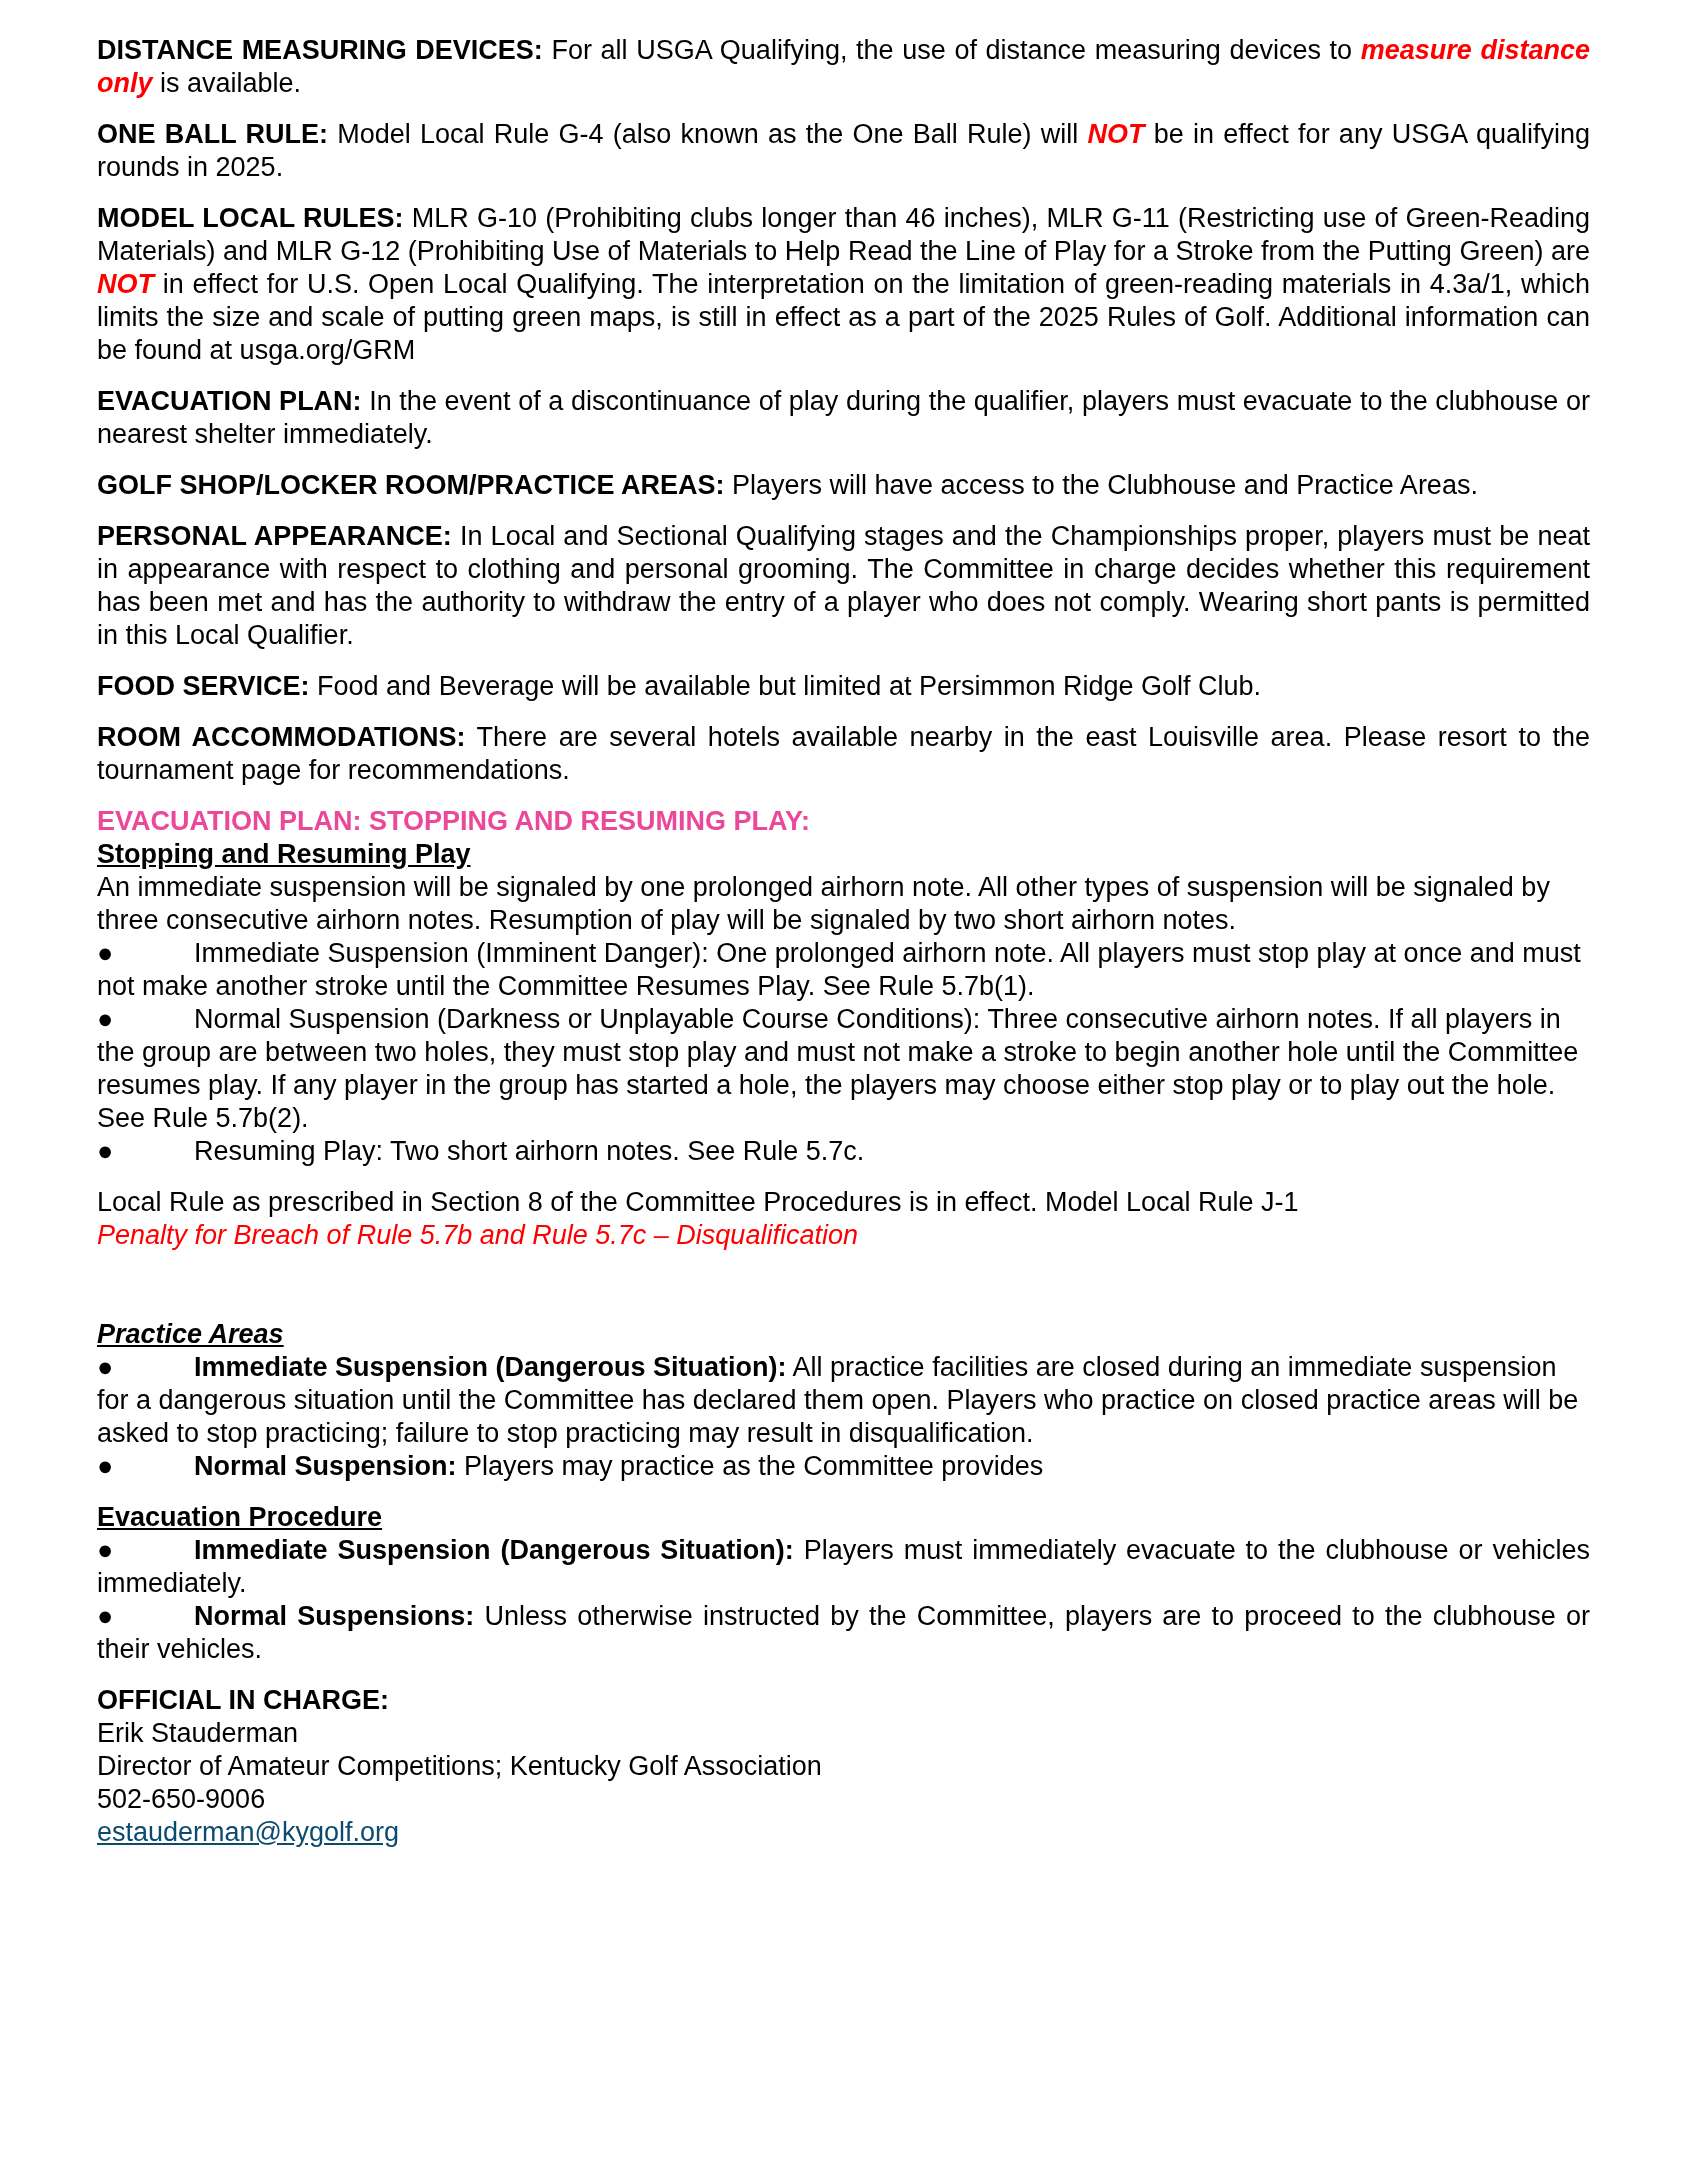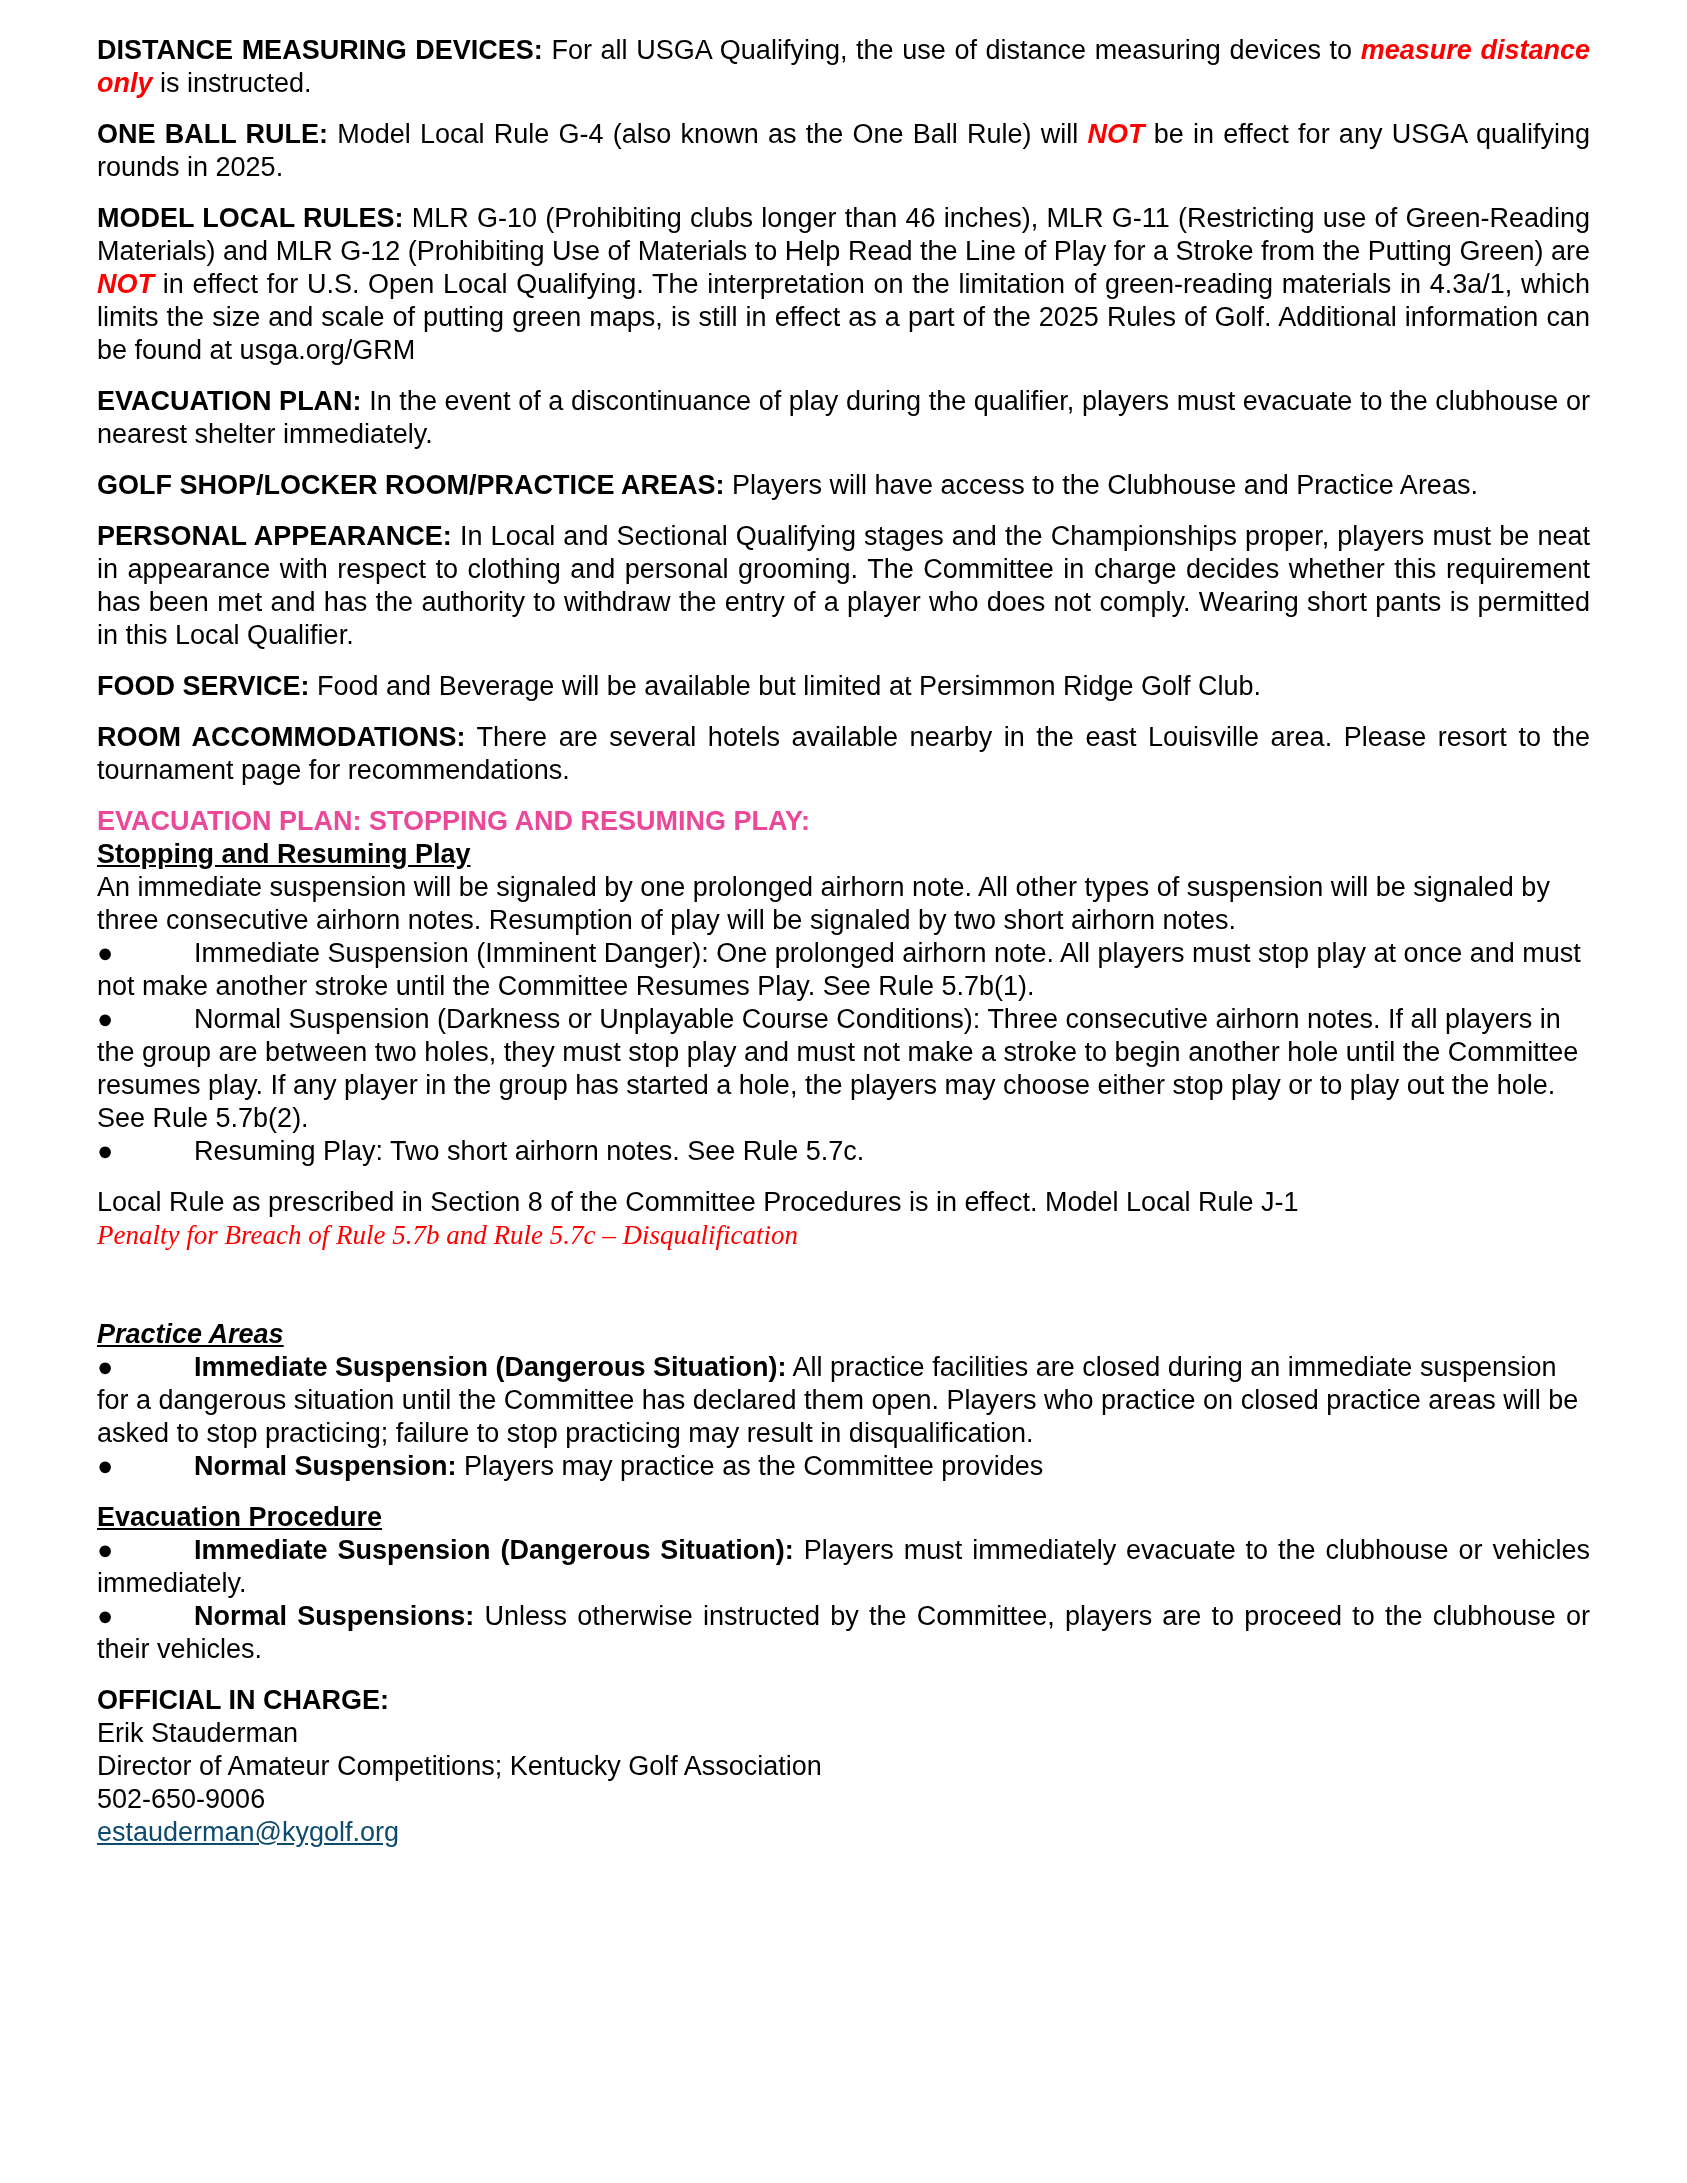--- a/index.html
+++ b/index.html
@@ -16,31 +16,31 @@
     padding:34px 97px 0 97px;
     overflow:hidden;
   }
   p { margin:0; }
   .gap  { margin-top:18px; }
   .gap2 { margin-top:66px;font-style:italic; }
   .justify { text-align:justify; }
   b, .bold { font-weight:bold; }
   .red-bold { color:#ec4899; font-weight:bold; }
   .red-bold-ital { color:#ff0000; font-weight:bold; font-style:italic; }
-  .red-ital { color:#ff0000; font-style:italic;font-family:Liberation Serif, serif; }
+  .red-ital { color:#ff0000; font-style:italic; }
   .bold-underline { font-weight:bold; text-decoration:underline; }
   .bullet-box { display:inline-block; width:97px; }
   .email-link { color:#0c4a6e; text-decoration:underline; cursor:pointer; }
 </style>
 </head>
 <body>
 
 <div class="page">
 
-  <p class="para justify"><b>DISTANCE MEASURING DEVICES:</b><span> For all USGA Qualifying, the use of distance measuring devices to </span><span class="red-bold-ital">measure distance only</span><span> is instructed.</span></p>
+  <p class="para justify"><b>DISTANCE MEASURING DEVICES:</b><span> For all USGA Qualifying, the use of distance measuring devices to </span><span class="red-bold-ital">measure distance only</span><span> is available.</span></p>
 
   <p class="para justify gap"><b>ONE BALL RULE:</b><span> Model Local Rule G-4 (also known as the One Ball Rule) will </span><span class="red-bold-ital">NOT</span><span> be in effect for any USGA qualifying rounds in 2025.</span></p>
 
   <p class="para justify gap"><b>MODEL LOCAL RULES:</b><span> MLR G-10 (Prohibiting clubs longer than 46 inches), MLR G-11 (Restricting use of Green-Reading Materials) and MLR G-12 (Prohibiting Use of Materials to Help Read the Line of Play for a Stroke from the Putting Green) are </span><span class="red-bold-ital">NOT</span><span> in effect for U.S. Open Local Qualifying.  The interpretation on the limitation of green-reading materials in 4.3a/1, which limits the size and scale of putting green maps, is still in effect as a part of the 2025 Rules of Golf.  Additional information can be found at usga.org/GRM</span></p>
 
   <p class="para justify gap"><b>EVACUATION PLAN:</b><span> In the event of a discontinuance of play during the qualifier, players must evacuate to the clubhouse or nearest shelter immediately.</span></p>
 
   <p class="para justify gap"><b>GOLF SHOP/LOCKER ROOM/PRACTICE AREAS:</b><span> Players will have access to the Clubhouse and Practice Areas.</span></p>
 
   <p class="para justify gap"><b>PERSONAL APPEARANCE:</b><span> In Local and Sectional Qualifying stages and the Championships proper, players must be neat in appearance with respect to clothing and personal grooming. The Committee in charge decides whether this requirement has been met and has the authority to withdraw the entry of a player who does not comply. Wearing short pants is permitted in this Local Qualifier.</span></p>

